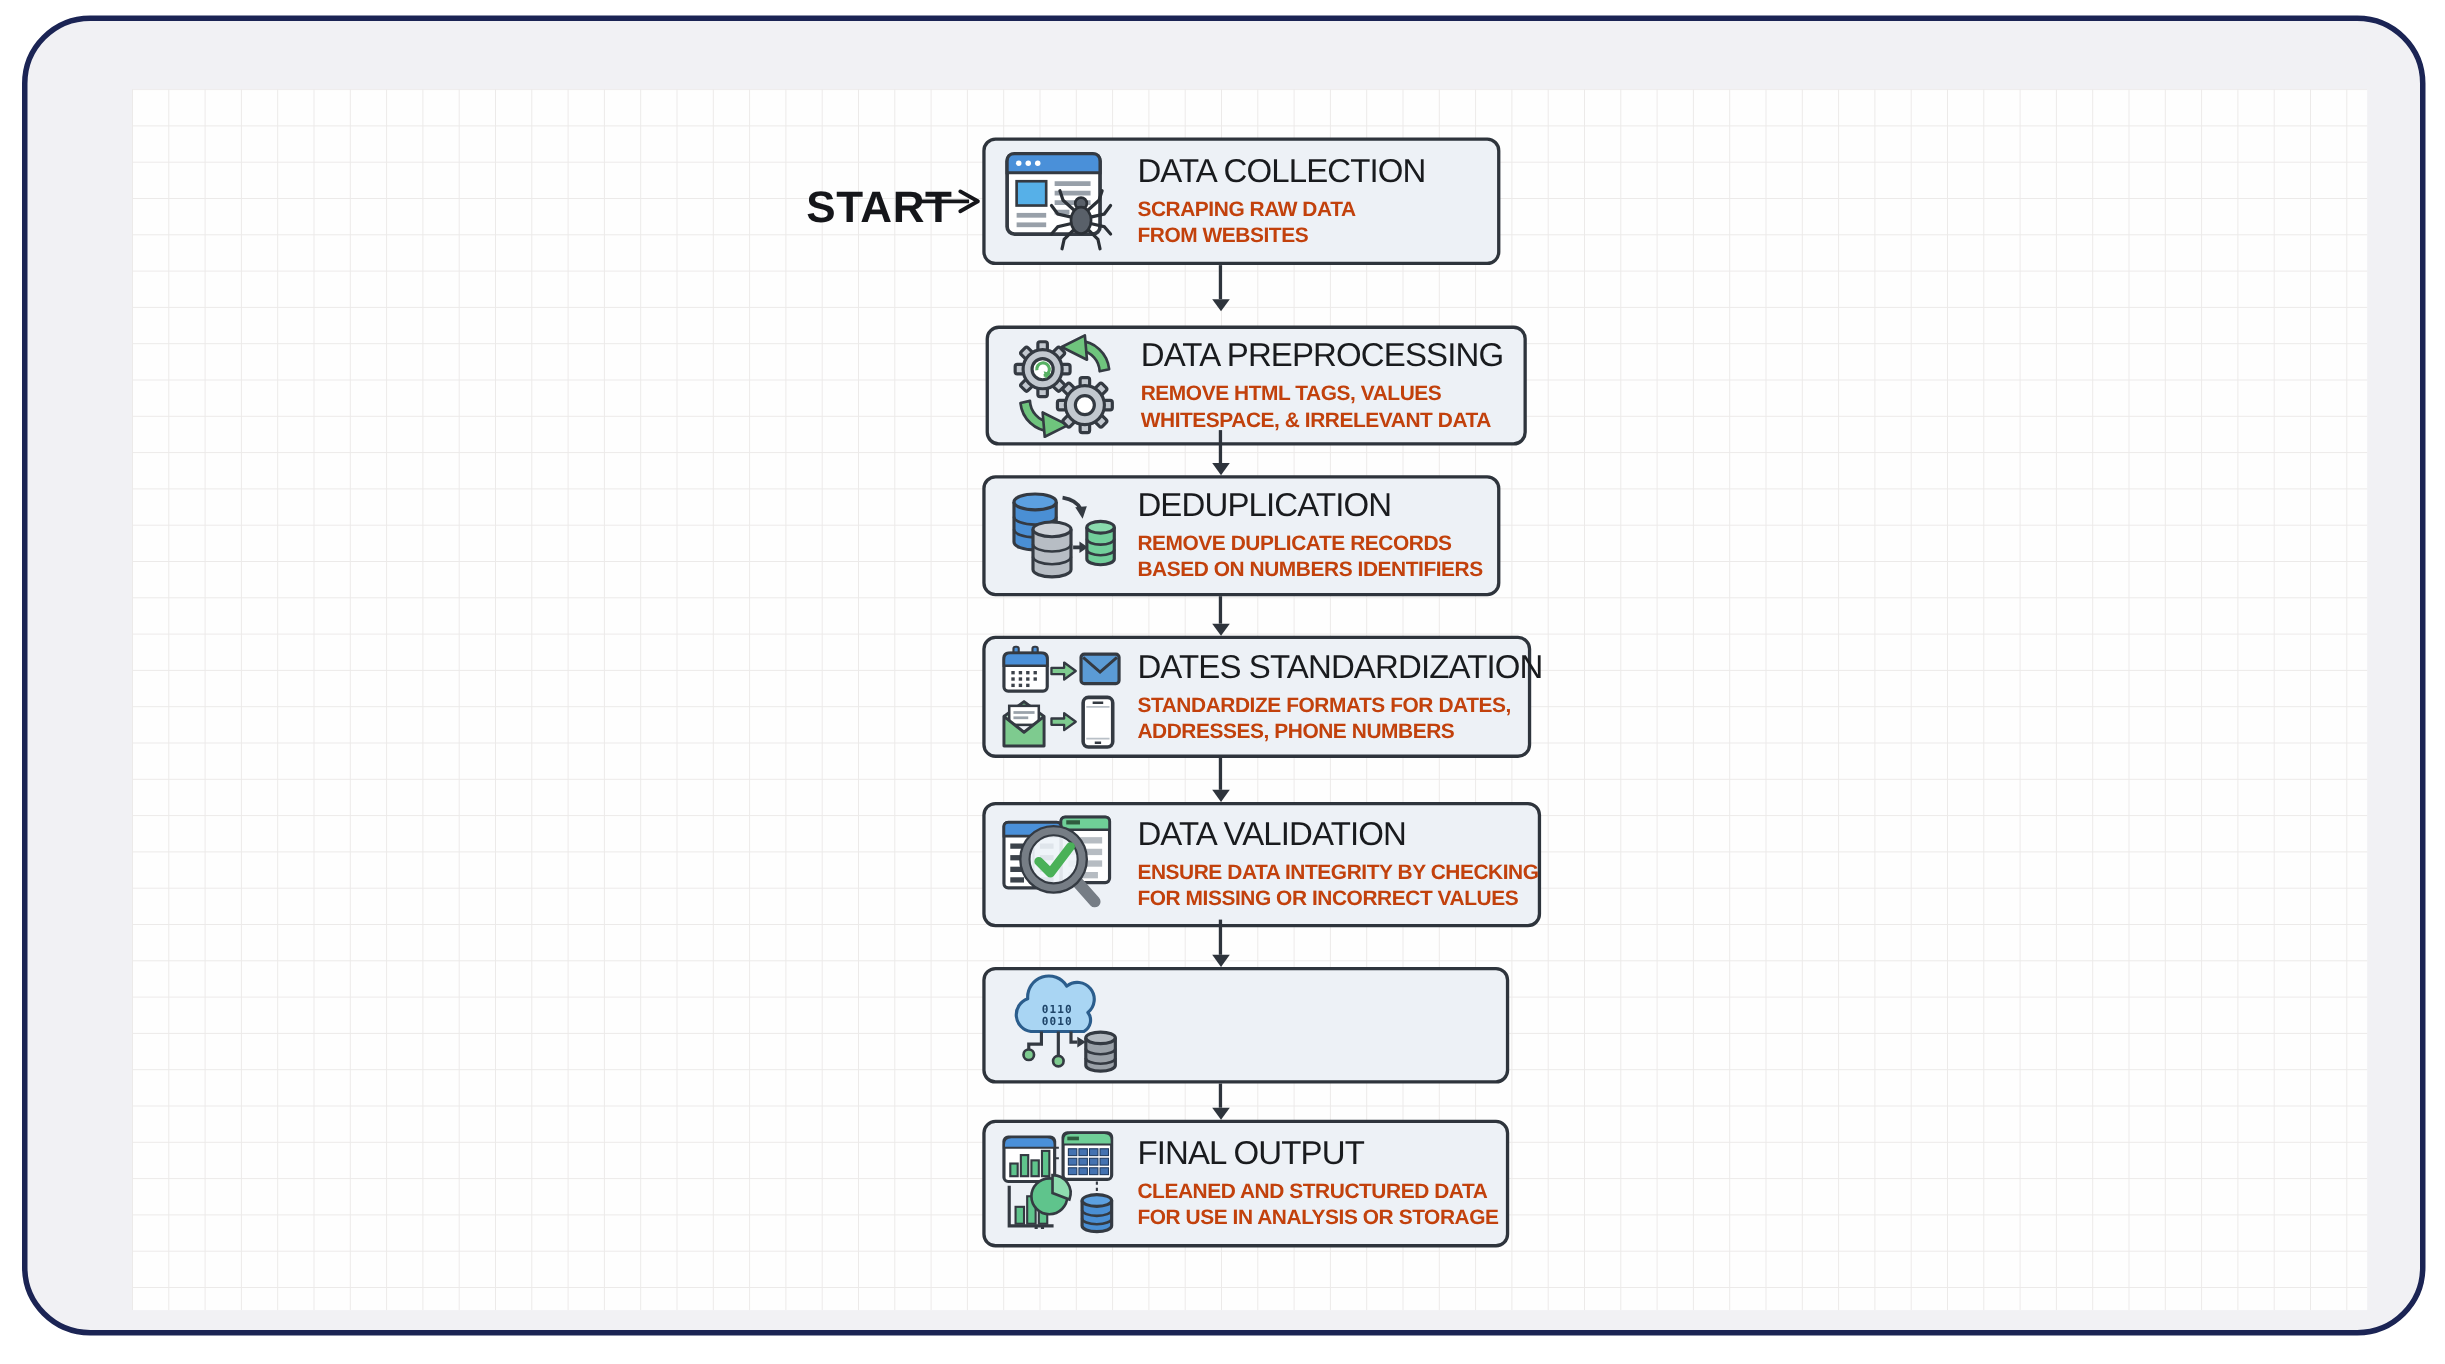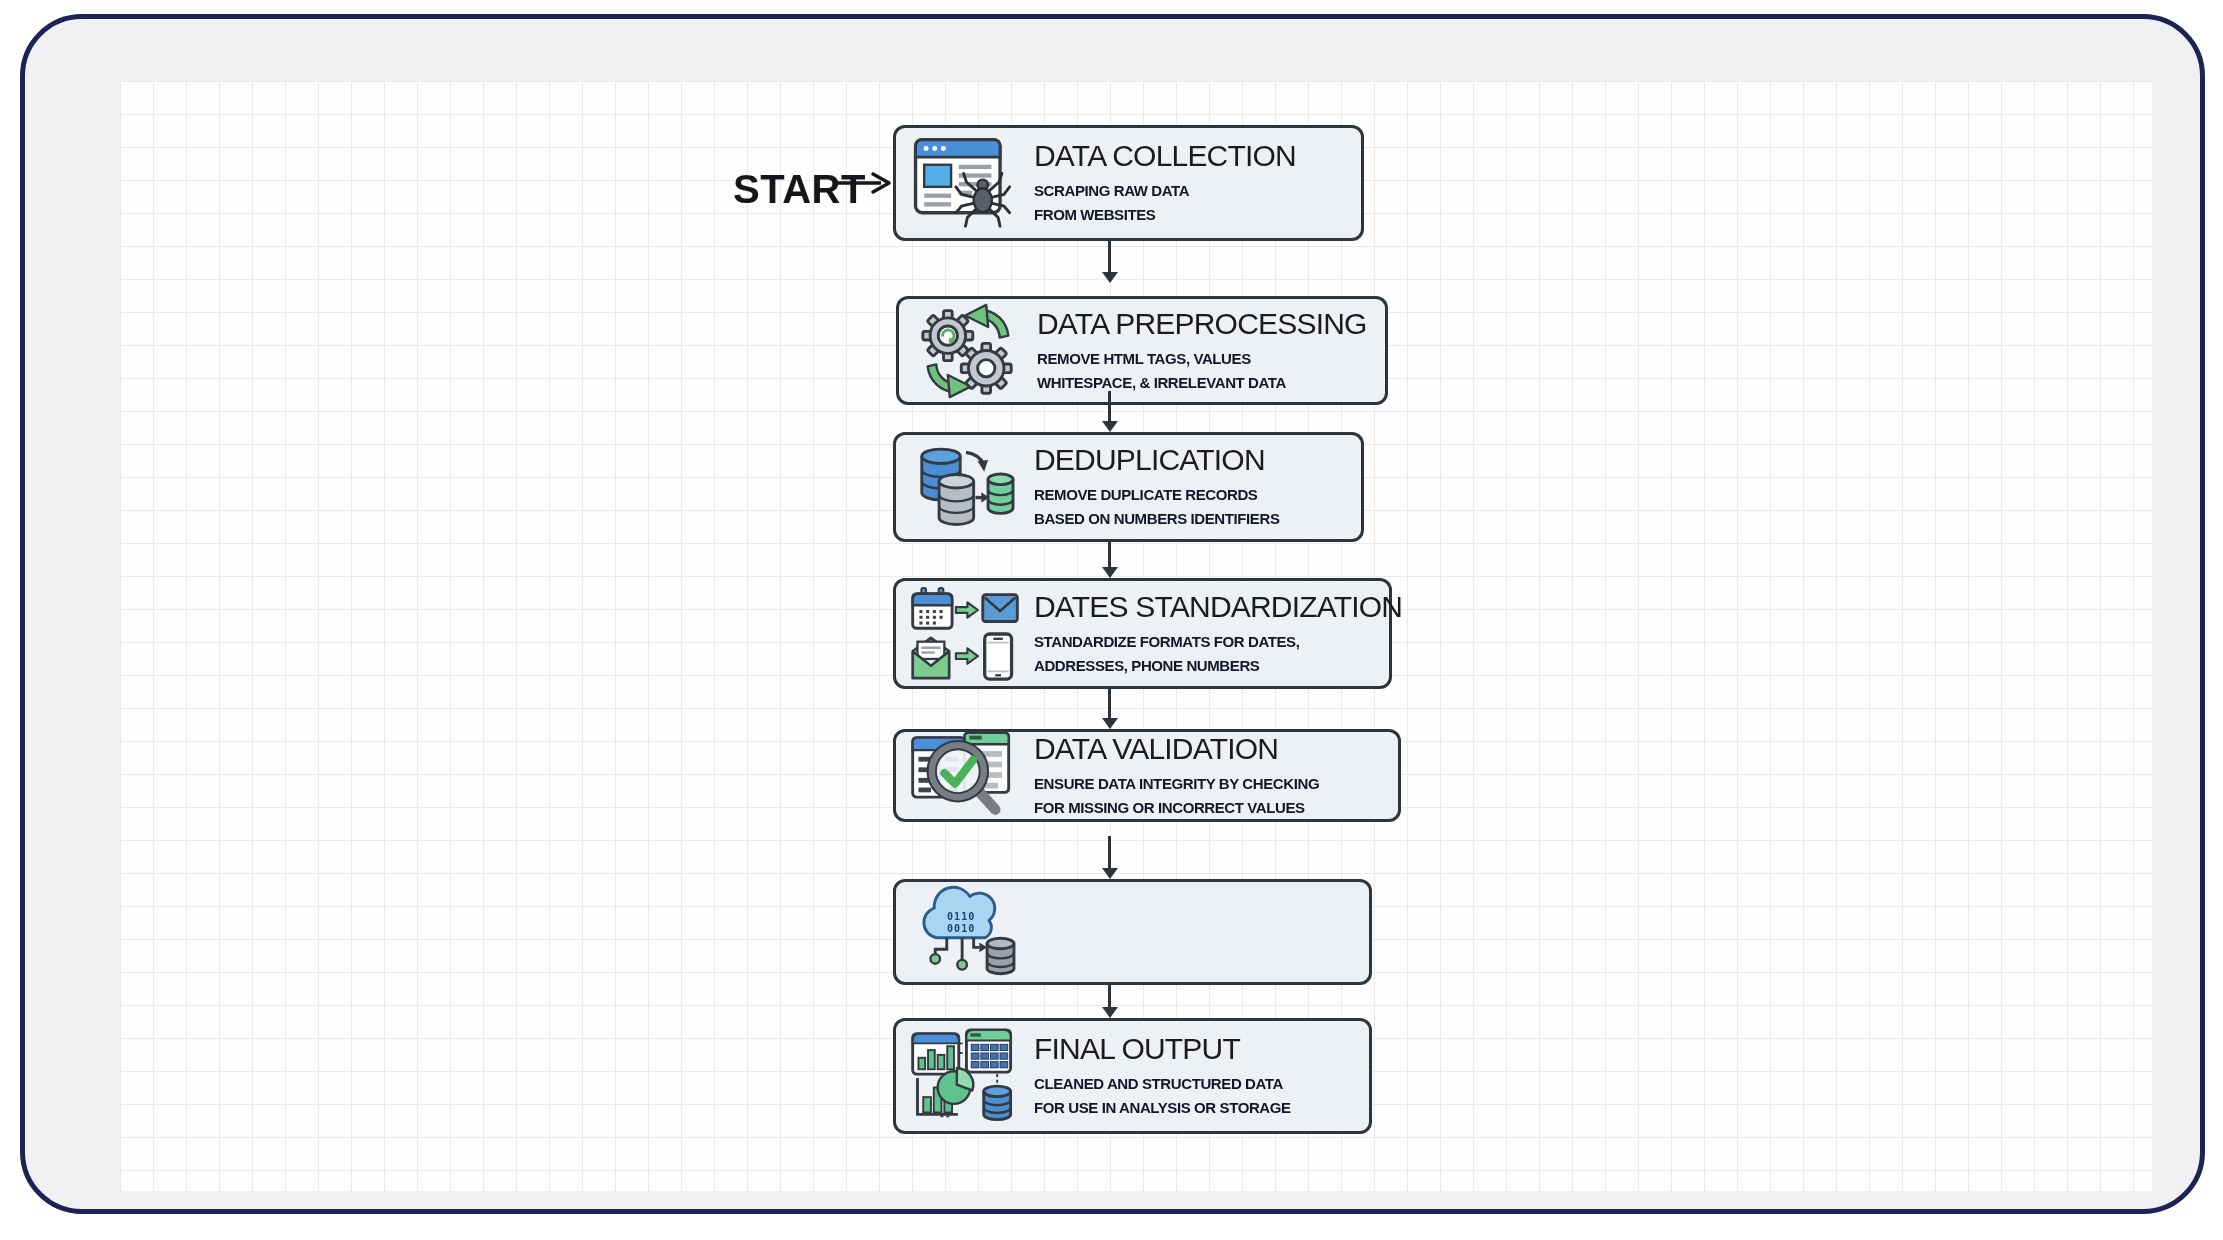--- a/index.html
+++ b/index.html
@@ -22,32 +22,32 @@
   }
   .step{
     position:absolute;box-sizing:border-box;
     background:#edf1f6;border:3.5px solid #2e343c;border-radius:12px;
     display:flex;align-items:center;
   }
   .s1{left:893px;top:125px;width:471px;height:116px}
   .s2{left:896px;top:296px;width:492px;height:109px}
   .s3{left:893px;top:432px;width:471px;height:110px}
   .s4{left:893px;top:578px;width:499px;height:111px}
-  .s5{left:893px;top:729px;width:508px;height:93px}
+  .s5{left:893px;top:729px;width:508px;height:114px}
   .s6{left:893px;top:879px;width:479px;height:106px}
   .s7{left:893px;top:1018px;width:479px;height:116px}
   .icon{flex:0 0 138px;display:flex;align-items:center;justify-content:center;}
   .ic{width:116px;height:96px;}
   .txt{flex:1;display:flex;flex-direction:column;justify-content:center;padding-right:6px;}
   .title{
     font-size:30px;font-weight:normal;color:#191b1e;letter-spacing:-0.8px;
     white-space:nowrap;margin-bottom:6px;
   }
   .desc{
-    font-size:15px;font-weight:bold;color:#0f172a;letter-spacing:-0.4px;
+    font-size:19px;font-weight:bold;color:#c2410c;letter-spacing:-0.4px;
     line-height:24px;white-space:nowrap;
   }
   .conn{position:absolute;left:1108px;width:3px;background:#2e343c;}
   .conn::after{
     content:"";position:absolute;left:50%;transform:translateX(-50%);
     bottom:-11px;width:0;height:0;
     border-left:8px solid transparent;border-right:8px solid transparent;
     border-top:11px solid #2e343c;
   }
   .c1{top:241px;height:31px}

